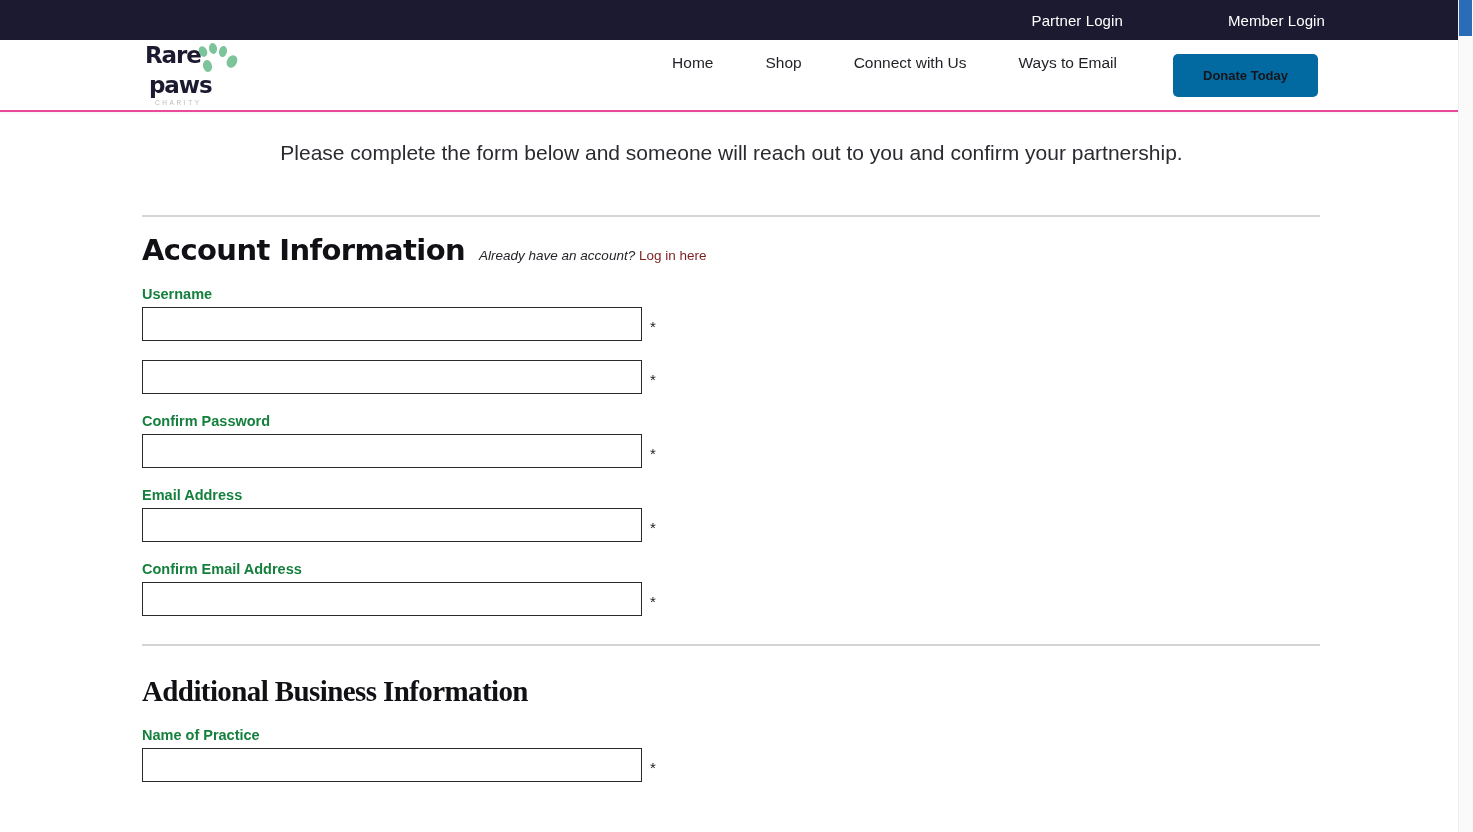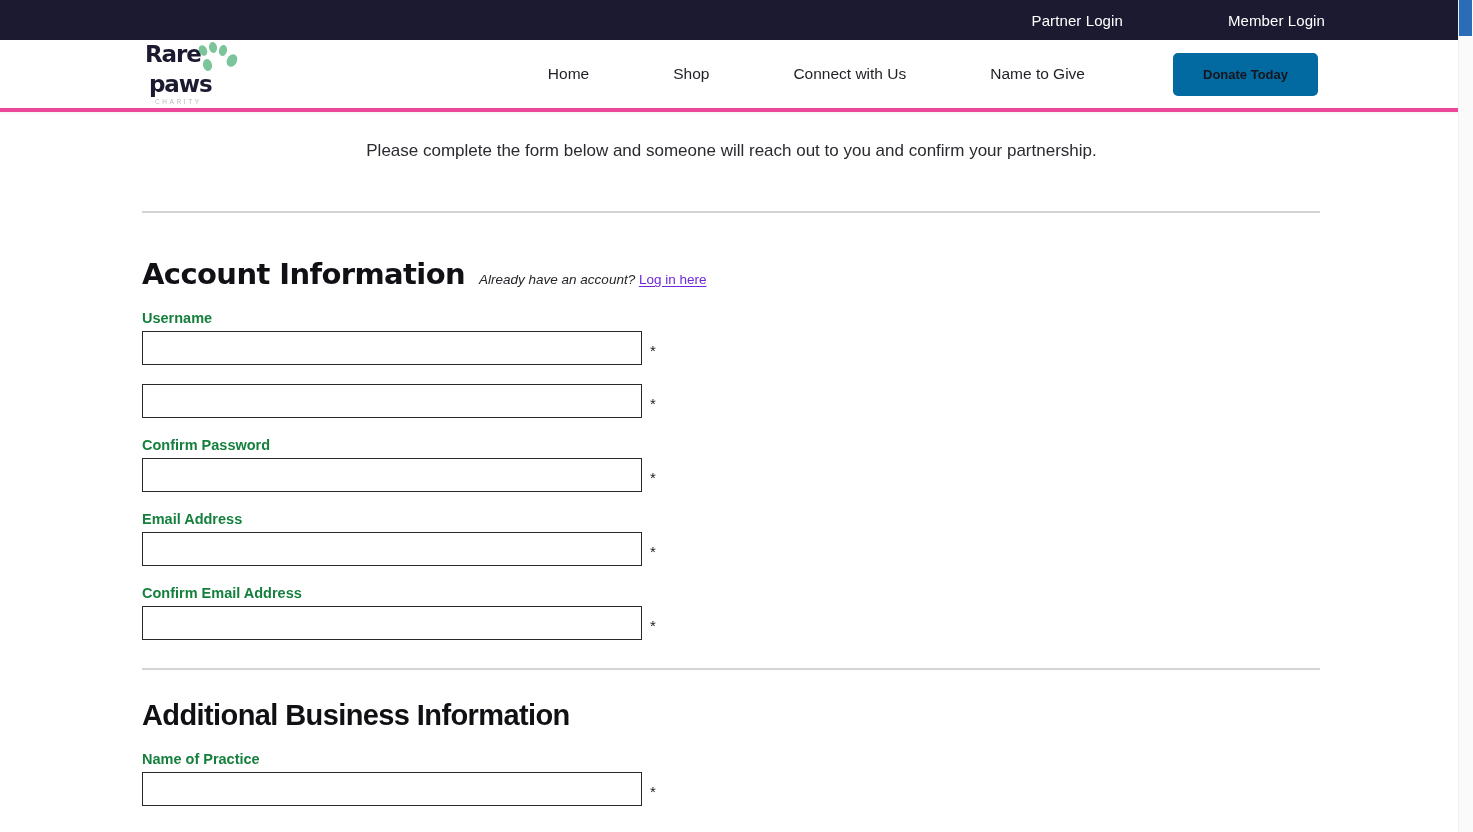--- a/index.html
+++ b/index.html
@@ -32,21 +32,21 @@
     cursor: pointer;
     white-space: nowrap;
   }
 
   
   .header {
     height: 72px;
     background: #ffffff;
     display: flex;
     align-items: center;
-    border-bottom: 4px solid #ec4899;
+    border-bottom: 2px solid #ec4899;
     box-shadow: 0 1px 3px rgba(0,0,0,.05);
     position: relative;
   }
   .logo {
     margin-left: 143px;
     width: 104px;
     height: 60px;
     position: relative;
     display: block;
     cursor: pointer;
@@ -75,23 +75,21 @@
   .paw { position: absolute; background: #7cc49a; border-radius: 50%; }
   .paw-1 { width: 8px;  height: 11px; left: 56px; top: 1px;  transform: rotate(-25deg); }
   .paw-2 { width: 8px;  height: 11px; left: 66px; top: -2px; transform: rotate(-10deg); }
   .paw-3 { width: 8px;  height: 11px; left: 76px; top: 1px;  transform: rotate(12deg); }
   .paw-4 { width: 10px; height: 13px; left: 84px; top: 10px; transform: rotate(28deg); }
   .paw-5 { width: 9px;  height: 12px; left: 60px; top: 15px; transform: rotate(-14deg); }
 
   .nav {
     margin-left: auto;
     display: flex;
-    align-items: center;
     padding-right: 155px;
-    gap: 32px;
   }
   .nav-item {
     font-size: 15.5px;
     color: #1f1f25;
     text-decoration: none;
     margin-left: 52px;
     cursor: pointer;
     white-space: nowrap;
   }
   .donate-btn {
@@ -105,61 +103,60 @@
     padding: 14px 30px;
     cursor: pointer;
     font-family: "Liberation Sans", sans-serif;
     white-space: nowrap;
   }
 
   
   .page { padding-top: 0; }
   .intro {
     text-align: center;
-    font-size: 17px;
+    font-size: 21px;
     color: #2a2a30;
     padding-top: 29px;
     padding-right: 10px;
   }
 
   .container {
     width: 1178px;
     margin: 0 auto;
     margin-left: 142px;
   }
   .divider {
     height: 2px;
     background: #d4d4d6;
     margin-top: 50px;
   }
 
   .section-head {
     display: flex;
     align-items: baseline;
-    margin-top: 44px;
+    margin-top: 16px;
   }
   .section-title {
     font-family: "DejaVu Sans", sans-serif;
     font-size: 29px;
     font-weight: bold;
     letter-spacing: -0.6px;
     color: #111115;
     margin: 0;
   }
   .account-note {
     margin-left: 14px;
     font-size: 13.5px;
     color: #24242a;
     white-space: nowrap;
   }
   .account-note em { font-style: italic; }
   .account-note .login-link {
-    text-decoration: underline;
     text-underline-offset: 2px;
-    color: #6d28d9;
+    color: #7f1d1d;
     cursor: pointer;
   }
 
   .field { margin-top: 19px; }
   .field-label {
     font-weight: bold;
     font-size: 14.5px;
     color: #15803d;
     display: block;
     margin-bottom: 5px;
@@ -178,21 +175,21 @@
   }
   .req-star {
     margin-left: 8px;
     font-size: 15px;
     color: #1a1a1f;
     line-height: 1;
     padding-top: 4px;
   }
 
   .section-title-2 {
-    font-family: Liberation Sans, sans-serif;
+    font-family: Liberation Serif, serif;
     font-size: 29px;
     font-weight: bold;
     letter-spacing: -0.6px;
     color: #111115;
     margin: 0;
     padding-top: 29px;
   }
 
   
   .scrollbar-track {
@@ -230,21 +227,21 @@
     <span class="paw paw-5"></span>
     <span class="logo-word logo-line1">Rare</span>
     <span class="logo-word logo-line2">paws</span>
     <span class="logo-charity">CHARITY</span>
   </a>
 
   <nav class="nav">
     <a class="nav-item">Home</a>
     <a class="nav-item">Shop</a>
     <a class="nav-item">Connect with Us</a>
-    <a class="nav-item">Name to Give</a>
+    <a class="nav-item">Ways to Email</a>
     <button class="donate-btn">Donate Today</button>
   </nav>
 
 </div>
 
 <div class="page">
 
   <div class="intro">Please complete the form below and someone will reach out to you and confirm your partnership.</div>
 
   <div class="container">

